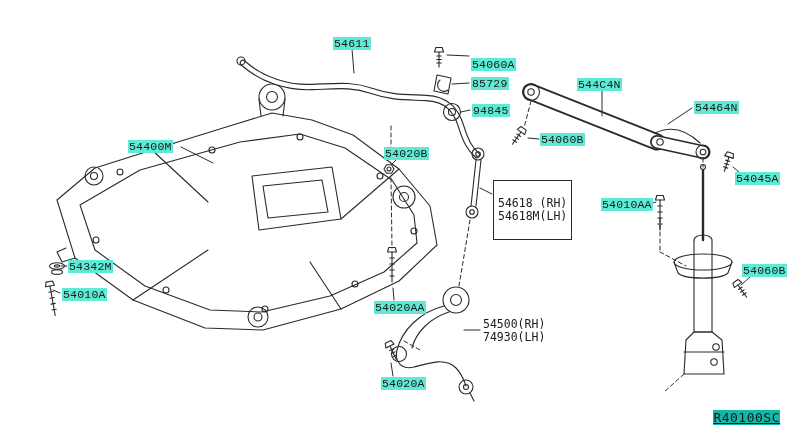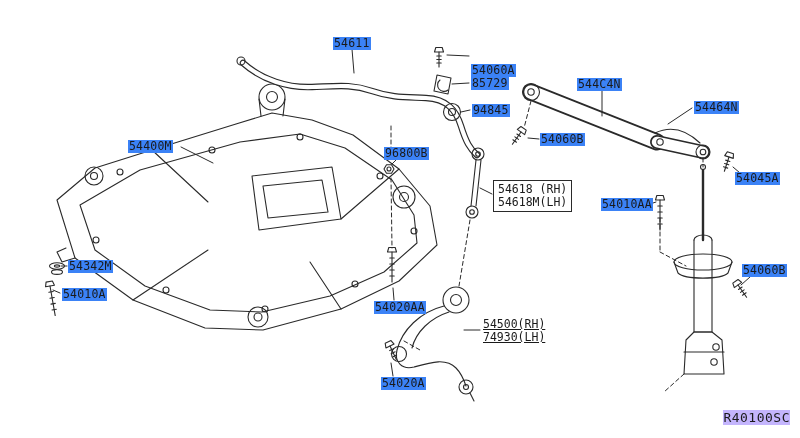--- a/index.html
+++ b/index.html
@@ -4,33 +4,33 @@
 <style>
   html,body{margin:0;padding:0;}
   body{
     width:800px;height:438px;background:#ffffff;
     font-family:"DejaVu Sans Mono","Liberation Mono",monospace;
   }
   #stage{position:relative;width:800px;height:438px;background:#ffffff;overflow:hidden;}
   #art{position:absolute;left:0;top:0;}
   .lbl{
     position:absolute;font-size:11.5px;line-height:13px;color:#1a1a1a;
-    white-space:nowrap;background:#3b82f6;padding:0 1px;letter-spacing:0.2px;
+    white-space:nowrap;background:#5eead4;padding:0 1px;letter-spacing:0.2px;font-family:Liberation Mono, monospace;
   }
   .lbl-box{
     position:absolute;border:1px solid #2a2a2a;background:#ffffff;
-    padding:2px 4px;font-size:11.5px;line-height:13px;color:#1a1a1a;white-space:nowrap;
+    padding:16px 4px;font-size:11.5px;line-height:13px;color:#1a1a1a;white-space:nowrap;
   }
   .lbl-stack{
     position:absolute;background:#ffffff;font-size:11.5px;line-height:13px;
-    color:#1a1a1a;white-space:nowrap;padding:0 1px;text-decoration:underline;
+    color:#1a1a1a;white-space:nowrap;padding:0 1px;
   }
   .ref-code{
-    position:absolute;right:10px;top:410px;font-size:13px;color:#1a1a1a;
-    letter-spacing:0.5px;background:#c4b5fd;
+    position:absolute;right:20px;top:410px;font-size:13px;color:#1a1a1a;
+    letter-spacing:0.5px;background:#14b8a6;text-decoration:underline;
   }
 </style>
 </head>
 <body>
 
 <div id="stage">
 
   <svg id="art" width="800" height="438" viewBox="0 0 800 438">
     <defs>
       <g id="bolt">
@@ -196,27 +196,27 @@
         <line x1="660" y1="252" x2="686" y2="266"></line>
         <line x1="531" y1="101" x2="524" y2="128"></line>
         <line x1="703" y1="158" x2="703" y2="167"></line>
         <line x1="404" y1="341" x2="420" y2="350"></line>
         <line x1="684" y1="374" x2="664" y2="392"></line>
       </g>
     </g>
   </svg>
 
   <div class="lbl" style="left:333px;top:37px">54611</div>
-  <div class="lbl" style="left:471px;top:64px">54060A</div>
+  <div class="lbl" style="left:471px;top:58px">54060A</div>
   <div class="lbl" style="left:471px;top:77px">85729</div>
   <div class="lbl" style="left:472px;top:104px">94845</div>
   <div class="lbl" style="left:577px;top:78px">544C4N</div>
   <div class="lbl" style="left:694px;top:101px">54464N</div>
   <div class="lbl" style="left:128px;top:140px">54400M</div>
-  <div class="lbl" style="left:384px;top:147px">96800B</div>
+  <div class="lbl" style="left:384px;top:147px">54020B</div>
   <div class="lbl" style="left:540px;top:133px">54060B</div>
 
   <div class="lbl-box" style="left:493px;top:180px">
     <div>54618 (RH)</div>
     <div>54618M(LH)</div>
   </div>
 
   <div class="lbl" style="left:735px;top:172px">54045A</div>
   <div class="lbl" style="left:601px;top:198px">54010AA</div>
   <div class="lbl" style="left:68px;top:260px">54342M</div>

